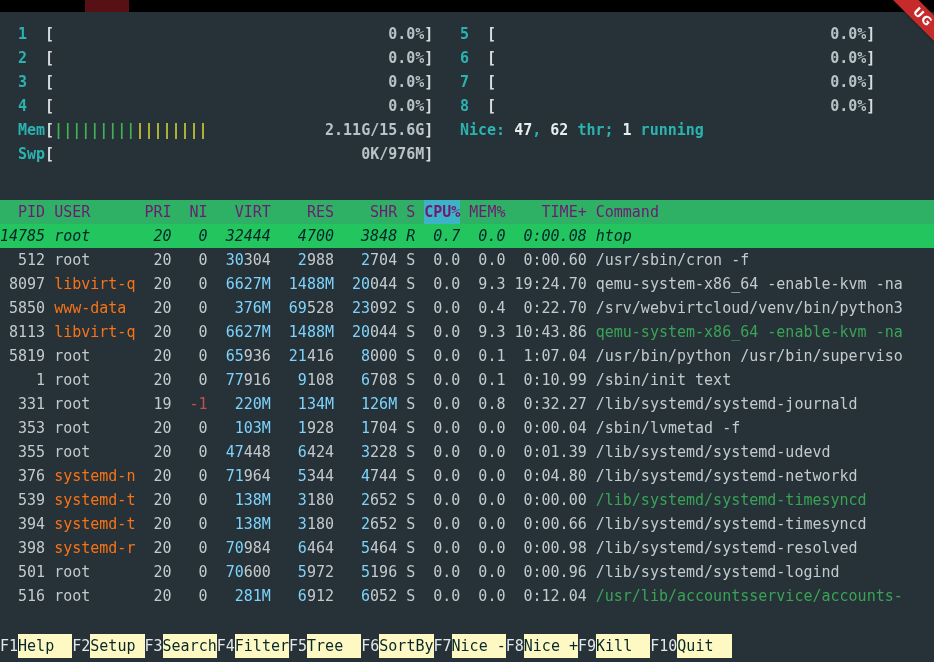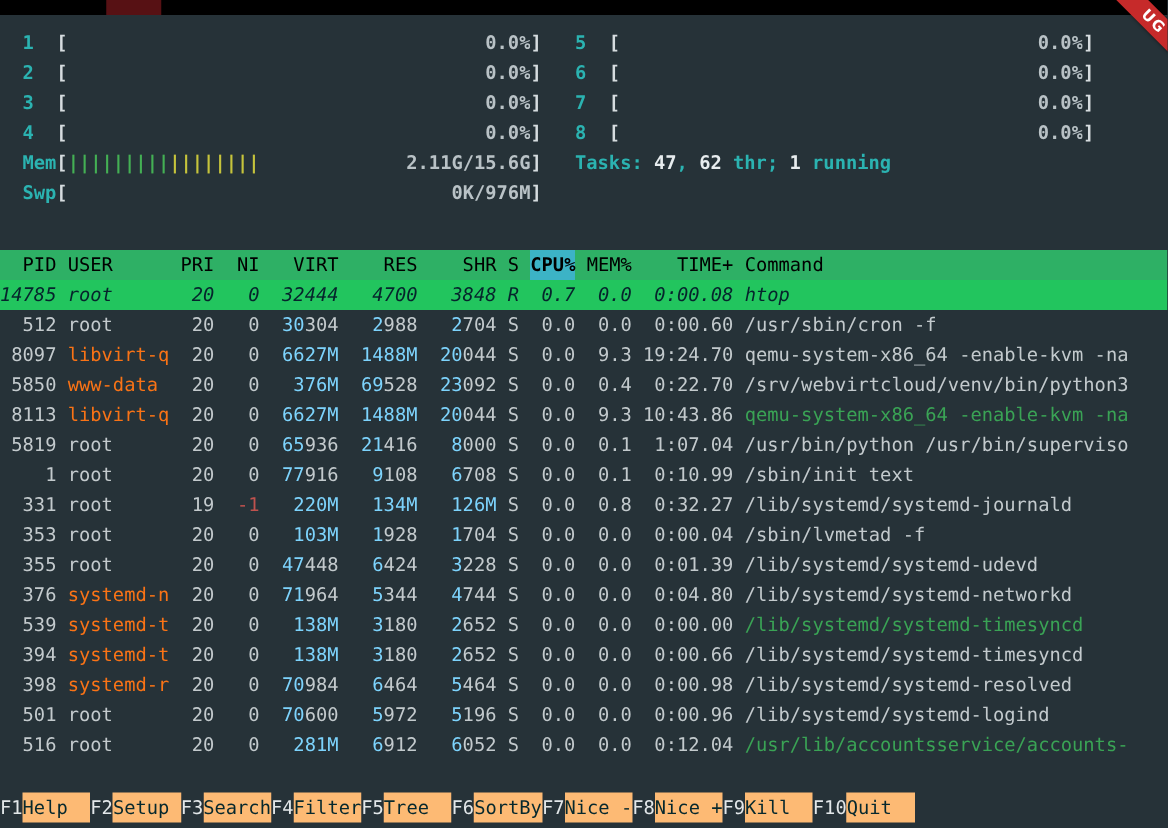--- a/index.html
+++ b/index.html
@@ -46,37 +46,37 @@
   .sline .bold { color:#e7ecee; font-weight:bold; }
 
   
   .ptable { margin-top:34px; }
   .pgrid {
     display:grid;
     grid-template-columns:5ch 9ch 3ch 3ch 6ch 6ch 6ch 1ch 4ch 4ch 8ch minmax(0,1fr);
     column-gap:1ch;
     white-space:pre; overflow:hidden;
   }
-  .phead { background:#2eb065; color:#000000; }
+  .phead { background:#2eb065; color:#701a75; }
   .phead .sortcol { background:#3cb3c6;font-weight:bold; }
   .ar { text-align:right; }
   .prow { height:24px; }
   .prow .dim { color:#f97316; }
   .prow .neg { color:#c0524e; }
   .prow .blue { color:#7dd3fc; }
   .prow.thr .c-cmd { color:#3aa355; }
   .prow.sel { background:#22c55e;font-style:italic; }
   .prow.sel, .prow.sel span, .prow.sel .blue, .prow.sel .dim { color:#06242c; }
   .c-cmd { overflow:hidden; }
 
   
   .fbar { flex:0 0 auto; height:24px; margin-bottom:4px; display:flex; white-space:pre;align-items:flex-end; }
   .fkey { display:inline-flex; }
   .fk { color:#e2e7e9; }
-  .fl { background:#fdba74; color:#06282d; }
+  .fl { background:#fef9c3; color:#06282d; }
 </style>
 </head>
 <body>
 
 <div class="screen">
 
   <div class="topbar">
     <div class="tab-accent"></div>
   </div>
   <div class="ribbon">UG</div>
@@ -91,21 +91,21 @@
       <div class="mline"><span class="mlabel">2</span><span class="brk">[</span><span class="mbar"><span class="mval">0.0%</span></span><span class="brk">]</span></div>
       <div class="mline rcol"><span class="mlabel">6</span><span class="brk">[</span><span class="mbar"><span class="mval">0.0%</span></span><span class="brk">]</span></div>
 
       <div class="mline"><span class="mlabel">3</span><span class="brk">[</span><span class="mbar"><span class="mval">0.0%</span></span><span class="brk">]</span></div>
       <div class="mline rcol"><span class="mlabel">7</span><span class="brk">[</span><span class="mbar"><span class="mval">0.0%</span></span><span class="brk">]</span></div>
 
       <div class="mline"><span class="mlabel">4</span><span class="brk">[</span><span class="mbar"><span class="mval">0.0%</span></span><span class="brk">]</span></div>
       <div class="mline rcol"><span class="mlabel">8</span><span class="brk">[</span><span class="mbar"><span class="mval">0.0%</span></span><span class="brk">]</span></div>
 
       <div class="mline"><span class="mlabel">Mem</span><span class="brk">[</span><span class="mbar between"><span class="pipes"><span class="pg">|||||||||</span><span class="py">||||||||</span></span><span class="mval">2.11G/15.6G</span></span><span class="brk">]</span></div>
-      <div class="sline rcol"><span class="cyan">Tasks: </span><span class="bold">47</span><span class="cyan">, </span><span class="bold">62</span><span class="cyan"> thr; </span><span class="bold">1</span><span class="cyan"> running</span></div>
+      <div class="sline rcol"><span class="cyan">Nice: </span><span class="bold">47</span><span class="cyan">, </span><span class="bold">62</span><span class="cyan"> thr; </span><span class="bold">1</span><span class="cyan"> running</span></div>
 
       <div class="mline"><span class="mlabel">Swp</span><span class="brk">[</span><span class="mbar"><span class="mval">0K/976M</span></span><span class="brk">]</span></div>
 
       <div></div>
 
     </div>
 
     <div class="ptable">
       <div class="pgrid phead"><span class="ar">PID</span><span class="">USER</span><span class="ar">PRI</span><span class="ar">NI</span><span class="ar">VIRT</span><span class="ar">RES</span><span class="ar">SHR</span><span class="">S</span><span class="ar sortcol">CPU%</span><span class="ar">MEM%</span><span class="ar">TIME+</span><span class="">Command</span></div>
       <div>

